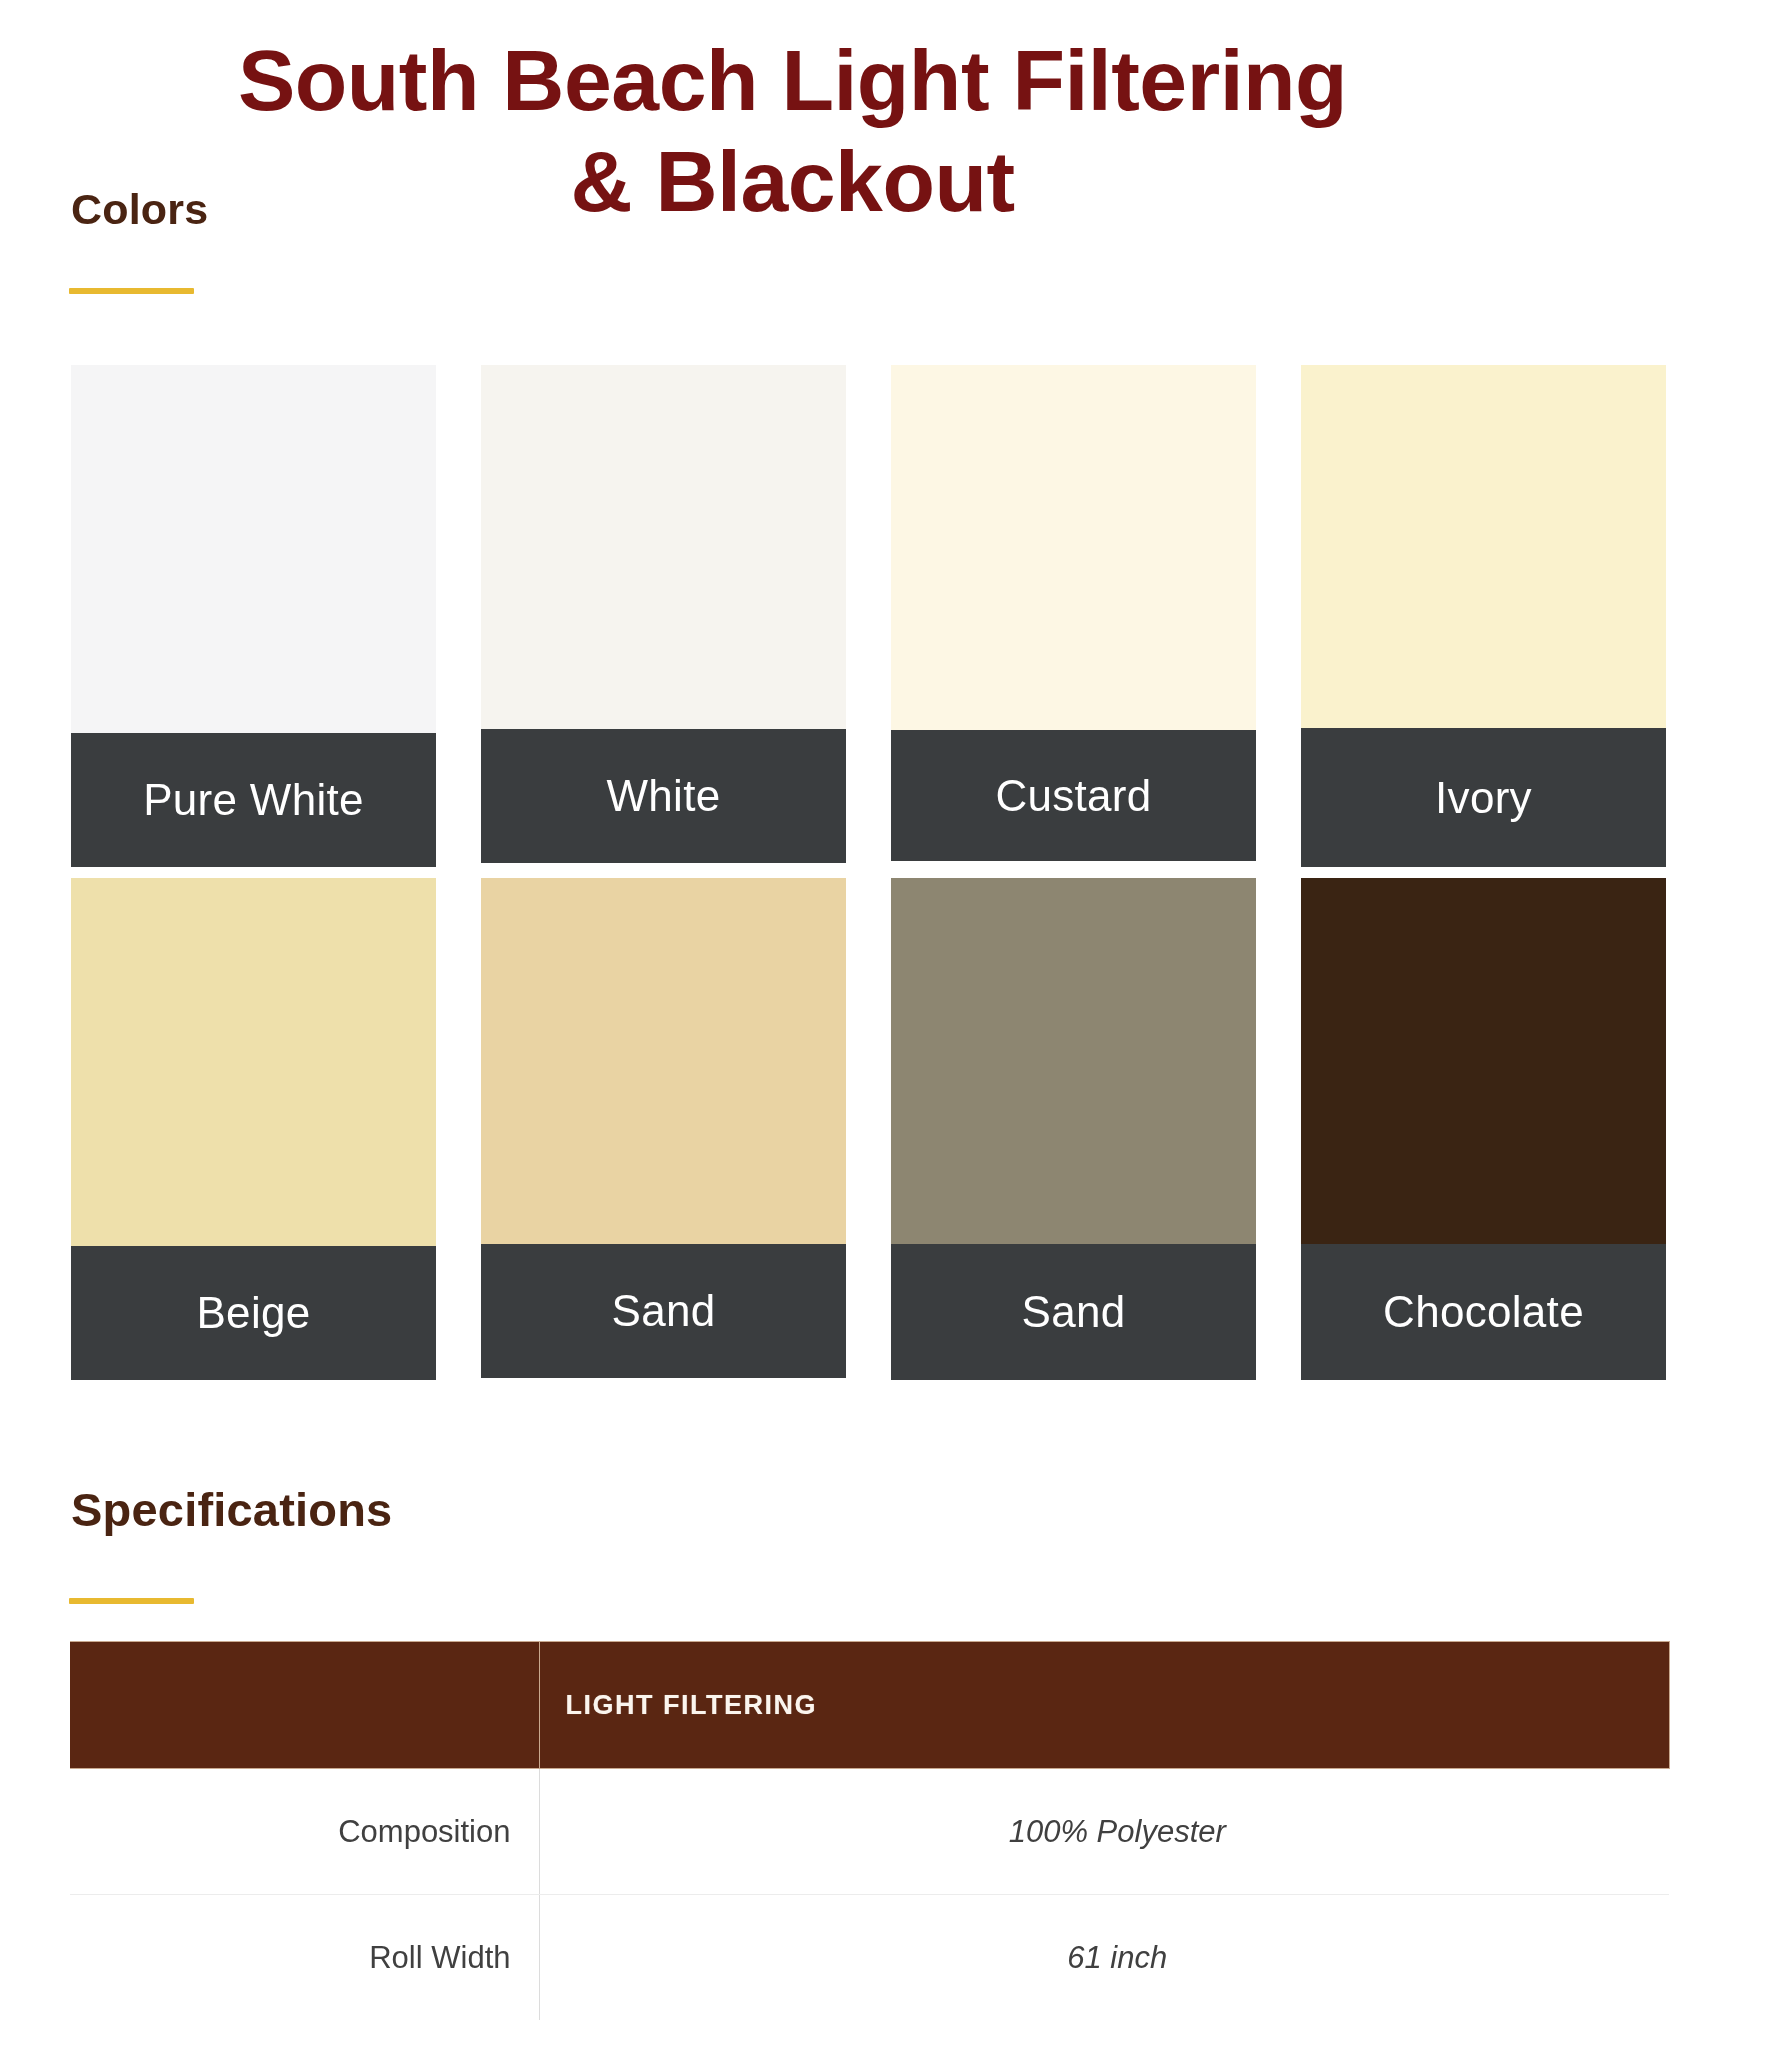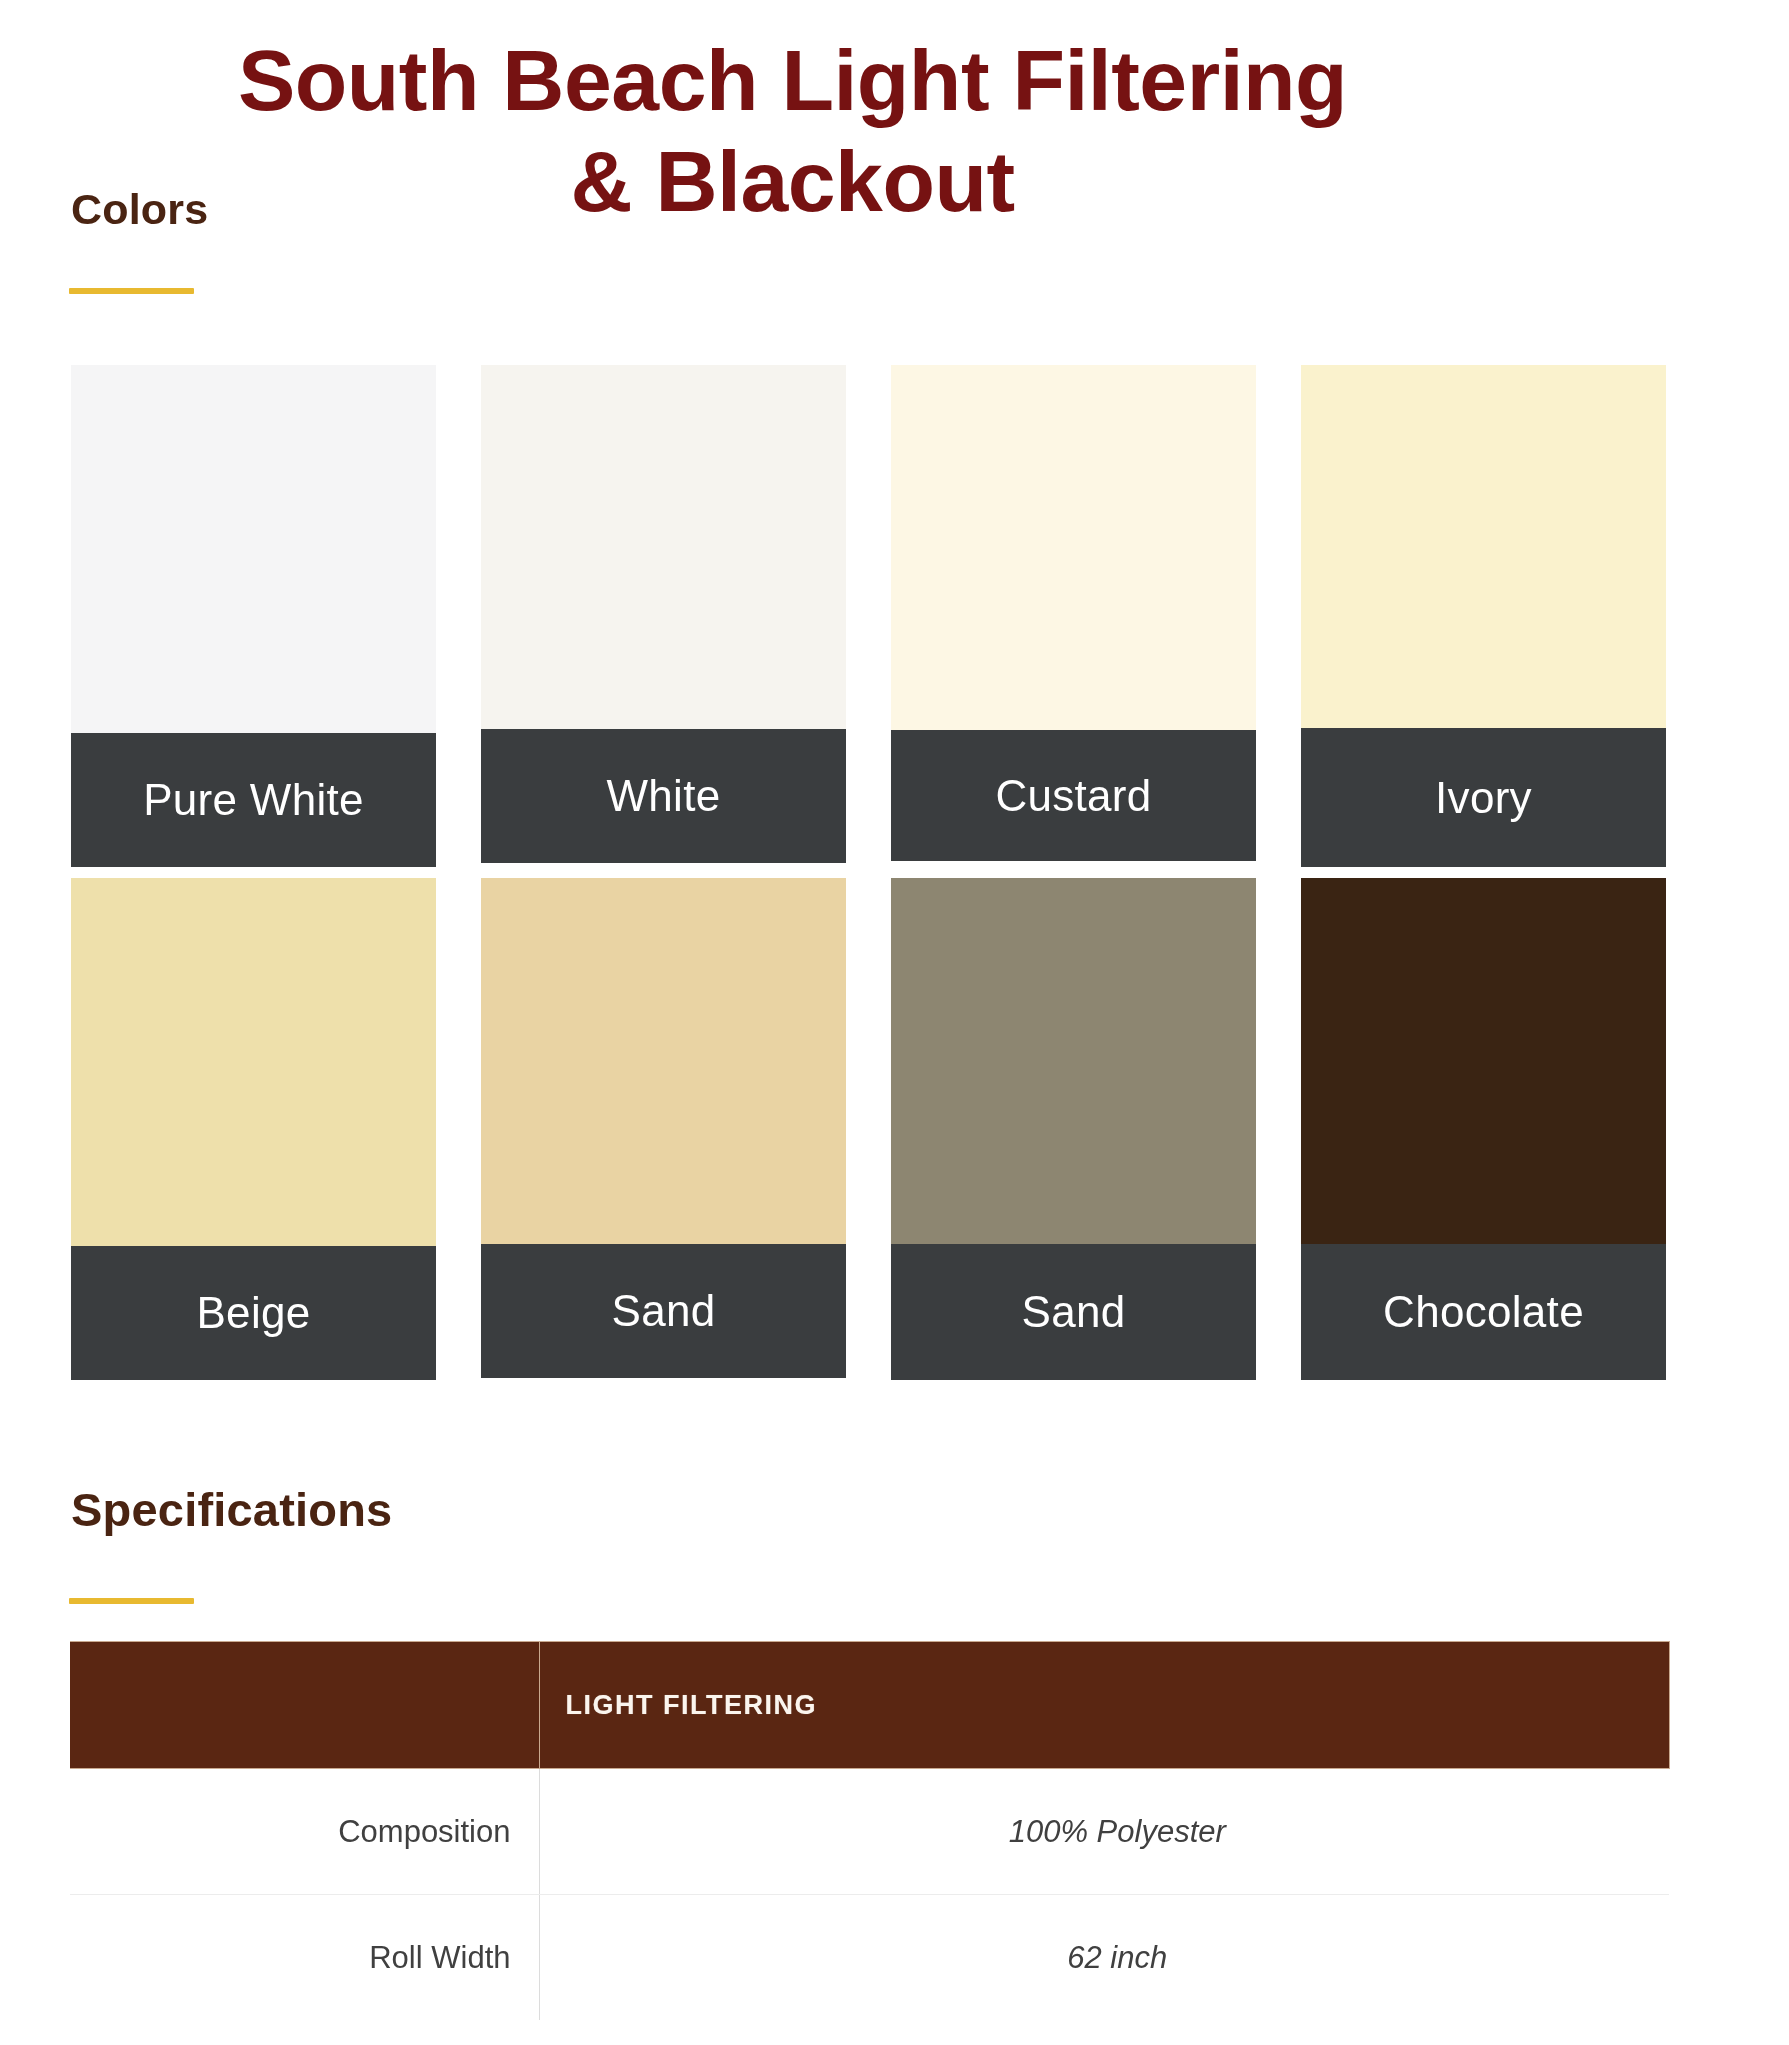--- a/index.html
+++ b/index.html
@@ -213,17 +213,17 @@
       <th class="value-head">LIGHT FILTERING</th>
     </tr>
   </thead>
   <tbody id="spec-body">
       <tr>
         <td class="spec-label">Composition</td>
         <td class="spec-value">100% Polyester</td>
       </tr>
       <tr>
         <td class="spec-label">Roll Width</td>
-        <td class="spec-value">62 inch</td>
+        <td class="spec-value">61 inch</td>
       </tr>
     </tbody>
 </table>
 
 
 </body></html>

